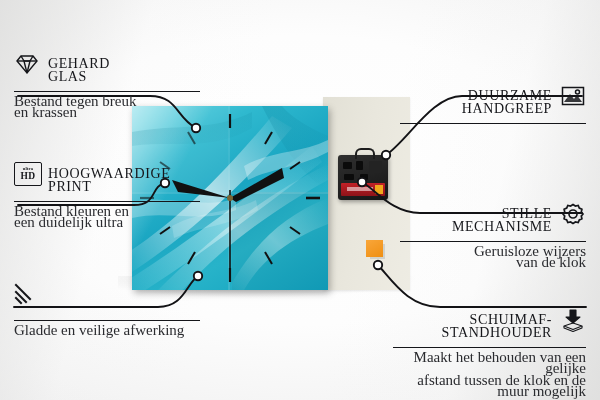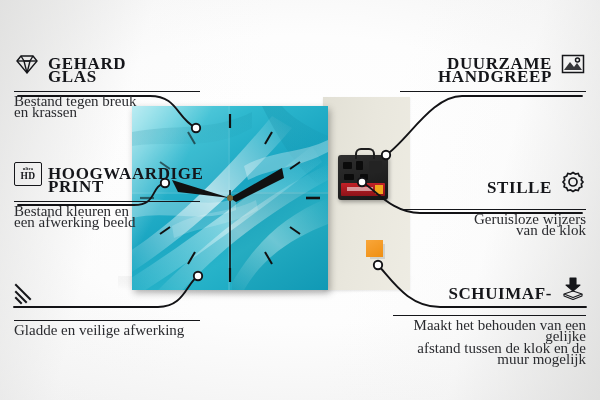--- a/index.html
+++ b/index.html
@@ -52,22 +52,22 @@
         box-shadow:3px 3px 0 -1px rgba(200,200,195,.75);}
 
   .shadow-floor{position:absolute;left:118px;top:276px;width:300px;height:22px;
         background:radial-gradient(ellipse at 45% 10%, rgba(120,120,120,.30) 0%, rgba(150,150,150,0) 70%);}
 
   
   .callout{position:absolute;width:186px;}
   .co-left{text-align:left;}
   .co-right{text-align:right;}
   .co-head{display:flex;align-items:center;gap:8px;}
-  .co-right .co-head{flex-direction:row-reverse;}
-  .co-title{font-weight:bold;font-size:17px;letter-spacing:.6px;color:#15161a;
+  .co-right .co-head{flex-direction:row-reverse;margin-top:32px;}
+  .co-title{font-weight:normal;font-size:14px;letter-spacing:.6px;color:#15161a;
             line-height:13.5px;text-transform:uppercase;}
   .co-rule{height:0;border-top:1.4px solid #15161a;margin:3px 0 4px 0;}
   .co-desc{font-size:15px;line-height:11.4px;color:#2a2b2f;}
   .co-icon{flex:0 0 auto;width:26px;height:36px;color:#15161a;}
   .co-icon svg{display:block;width:26px;height:24px;}
 
   .hd-badge{width:26px;height:22px;border:1.5px solid #15161a;border-radius:2px;
         display:flex;flex-direction:column;align-items:center;justify-content:center;line-height:1;}
   .hd-badge .t{font-size:4.6px;font-weight:bold;letter-spacing:.2px;}
   .hd-badge .b{font-size:9.5px;font-weight:bold;letter-spacing:.3px;}
@@ -215,21 +215,21 @@
         </span>
       </span>
       <span class="co-title">
         <span>HOOGWAARDIGE</span><br>
         <span>PRINT</span>
       </span>
     </div>
     <div class="co-rule"></div>
     <div class="co-desc">
       <span>Bestand kleuren en</span><br>
-      <span>een afwerking beeld</span>
+      <span>een duidelijk ultra</span>
     </div>
   </div>
 
   <div class="callout co-left" style="left:14px;top:281px;">
     <div class="co-head">
       <span class="co-icon">
         <svg viewBox="0 0 26 24">
             <g stroke="currentColor" stroke-width="2" fill="none" stroke-linecap="square">
           <path d="M2,4 L16,18"></path>
               <path d="M2,11 L12,21"></path>
@@ -270,20 +270,21 @@
             <g fill="none" stroke="currentColor" stroke-width="1.7">
           <path d="M13,2.5 L15.4,4 L18.2,3.4 L19.3,6 L21.9,7.2 L21.3,10 L23,12 L21.3,14 L21.9,16.8
                    L19.3,18 L18.2,20.6 L15.4,20 L13,21.5 L10.6,20 L7.8,20.6 L6.7,18 L4.1,16.8
                    L4.7,14 L3,12 L4.7,10 L4.1,7.2 L6.7,6 L7.8,3.4 L10.6,4 Z"></path>
           <circle cx="13" cy="12" r="4"></circle>
         </g>
           </svg>
       </span>
       <span class="co-title">
         <span>STILLE</span><br>
+        <span>MECHANISME</span>
       </span>
     </div>
     <div class="co-rule"></div>
     <div class="co-desc">
       <span>Geruisloze wijzers</span><br>
       <span>van de klok</span>
     </div>
   </div>
 
   <div class="callout co-right" style="left:393px;top:276px;width:193px;text-align:right;">
@@ -292,20 +293,21 @@
         <svg viewBox="0 0 26 24">
             <g fill="currentColor" stroke="currentColor" stroke-width="1.1" stroke-linejoin="round">
           <path d="M10,2 L16,2 L16,9 L20,9 L13,15 L6,9 L10,9 Z"></path>
           <path d="M13,15 L22,18 L13,21.5 L4,18 Z" fill="none"></path>
           <path d="M4,18 L4,20 L13,23.5 L22,20 L22,18" fill="none"></path>
         </g>
           </svg>
       </span>
       <span class="co-title">
         <span>SCHUIMAF-</span><br>
+        <span>STANDHOUDER</span>
       </span>
     </div>
     <div class="co-rule"></div>
     <div class="co-desc">
       <span>Maakt het behouden van een gelijke</span><br>
       <span>afstand tussen de klok en de muur mogelijk</span>
     </div>
   </div>
 
 </div>

